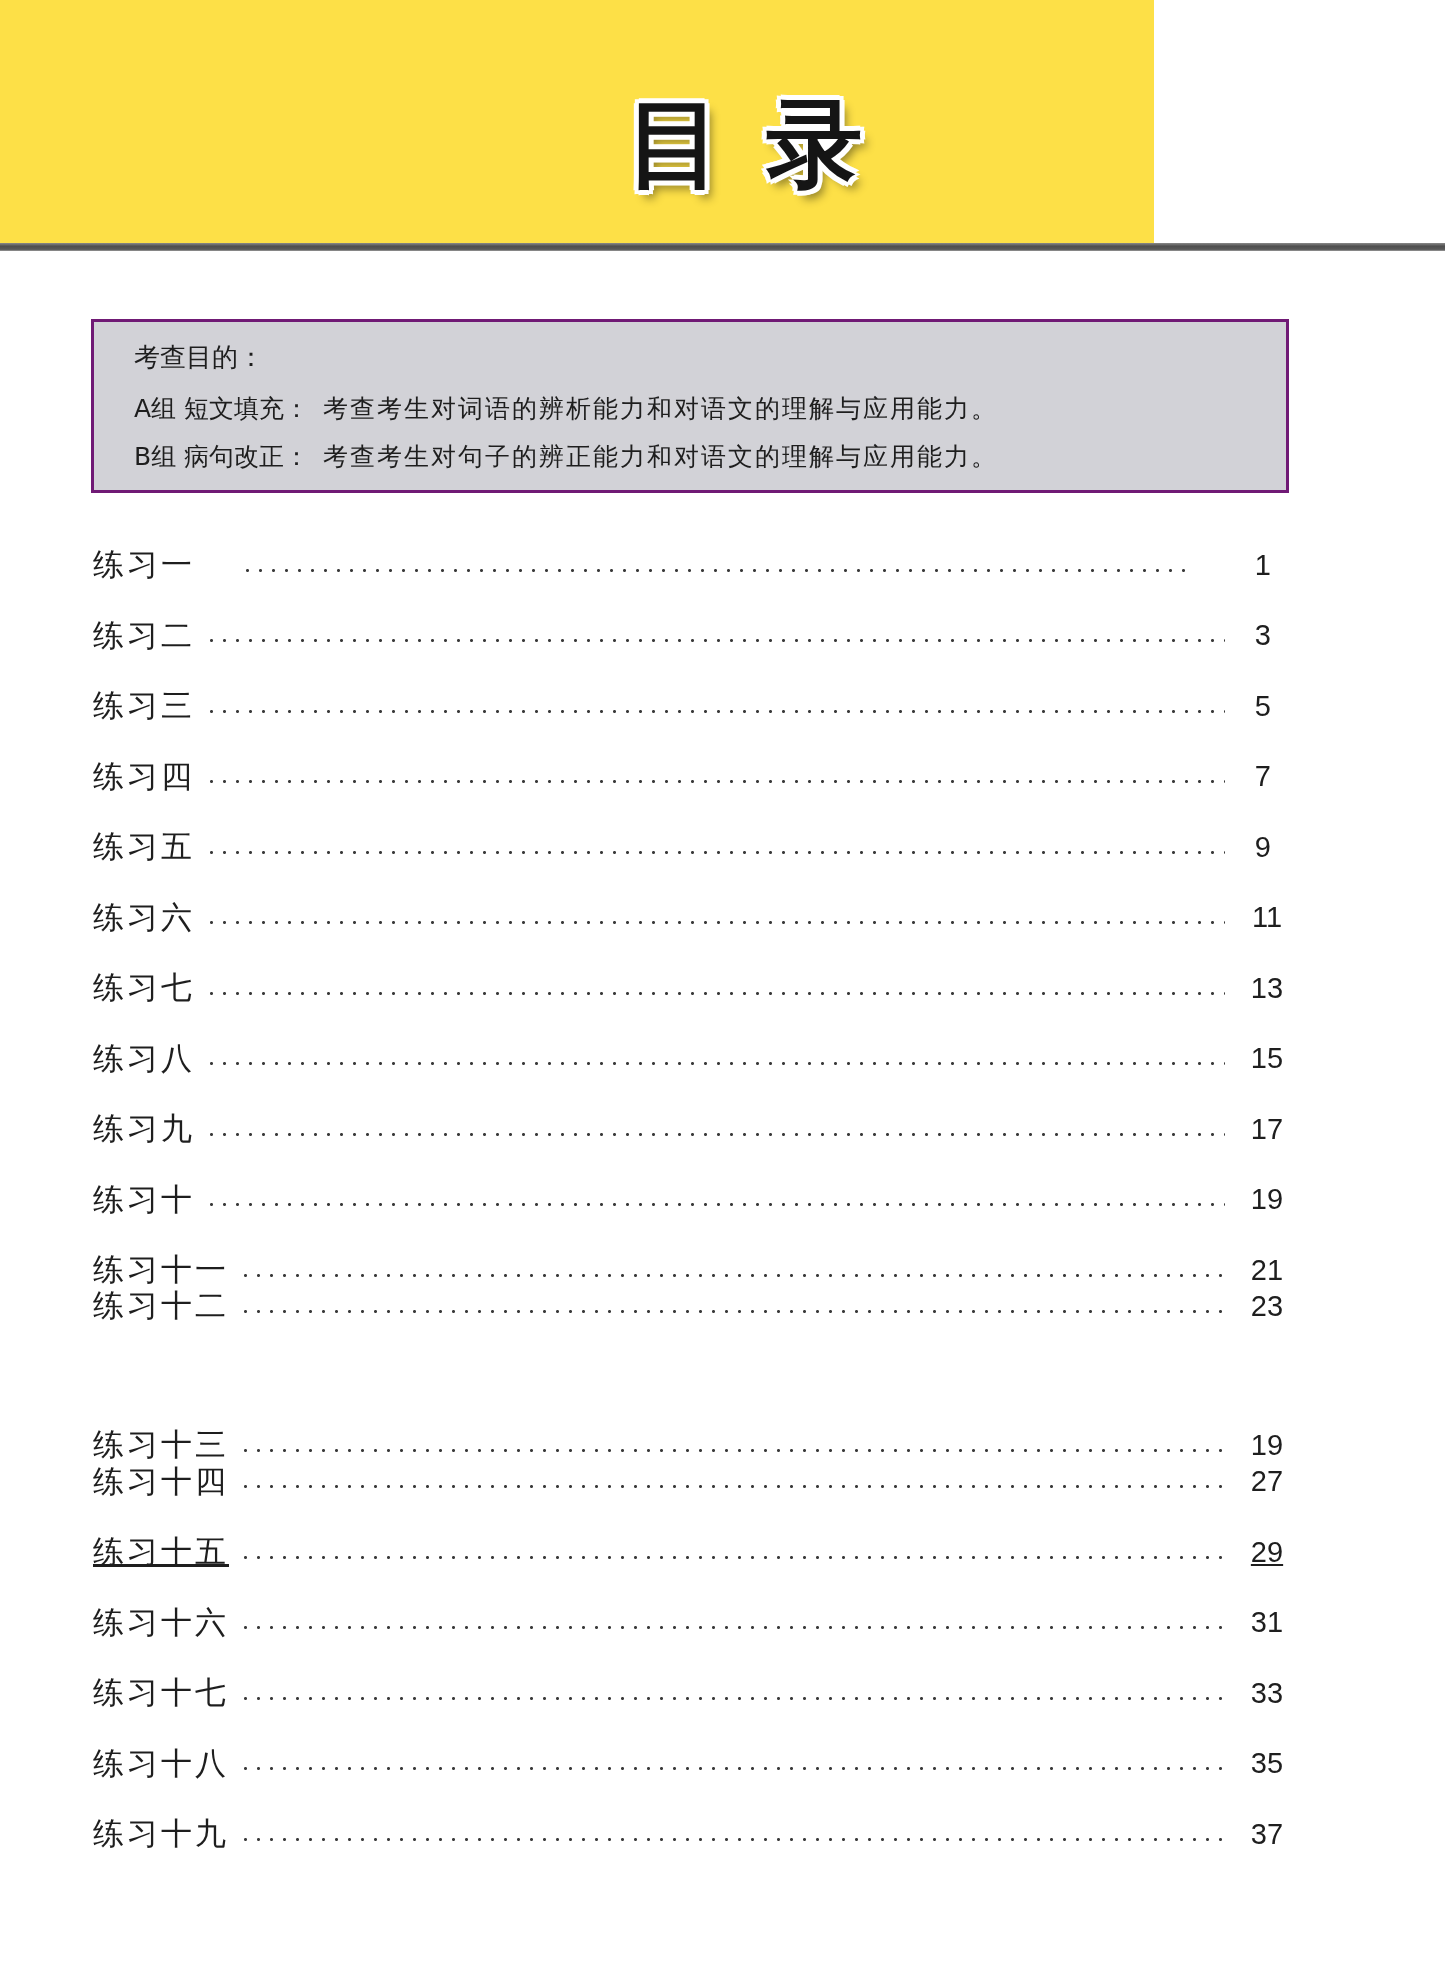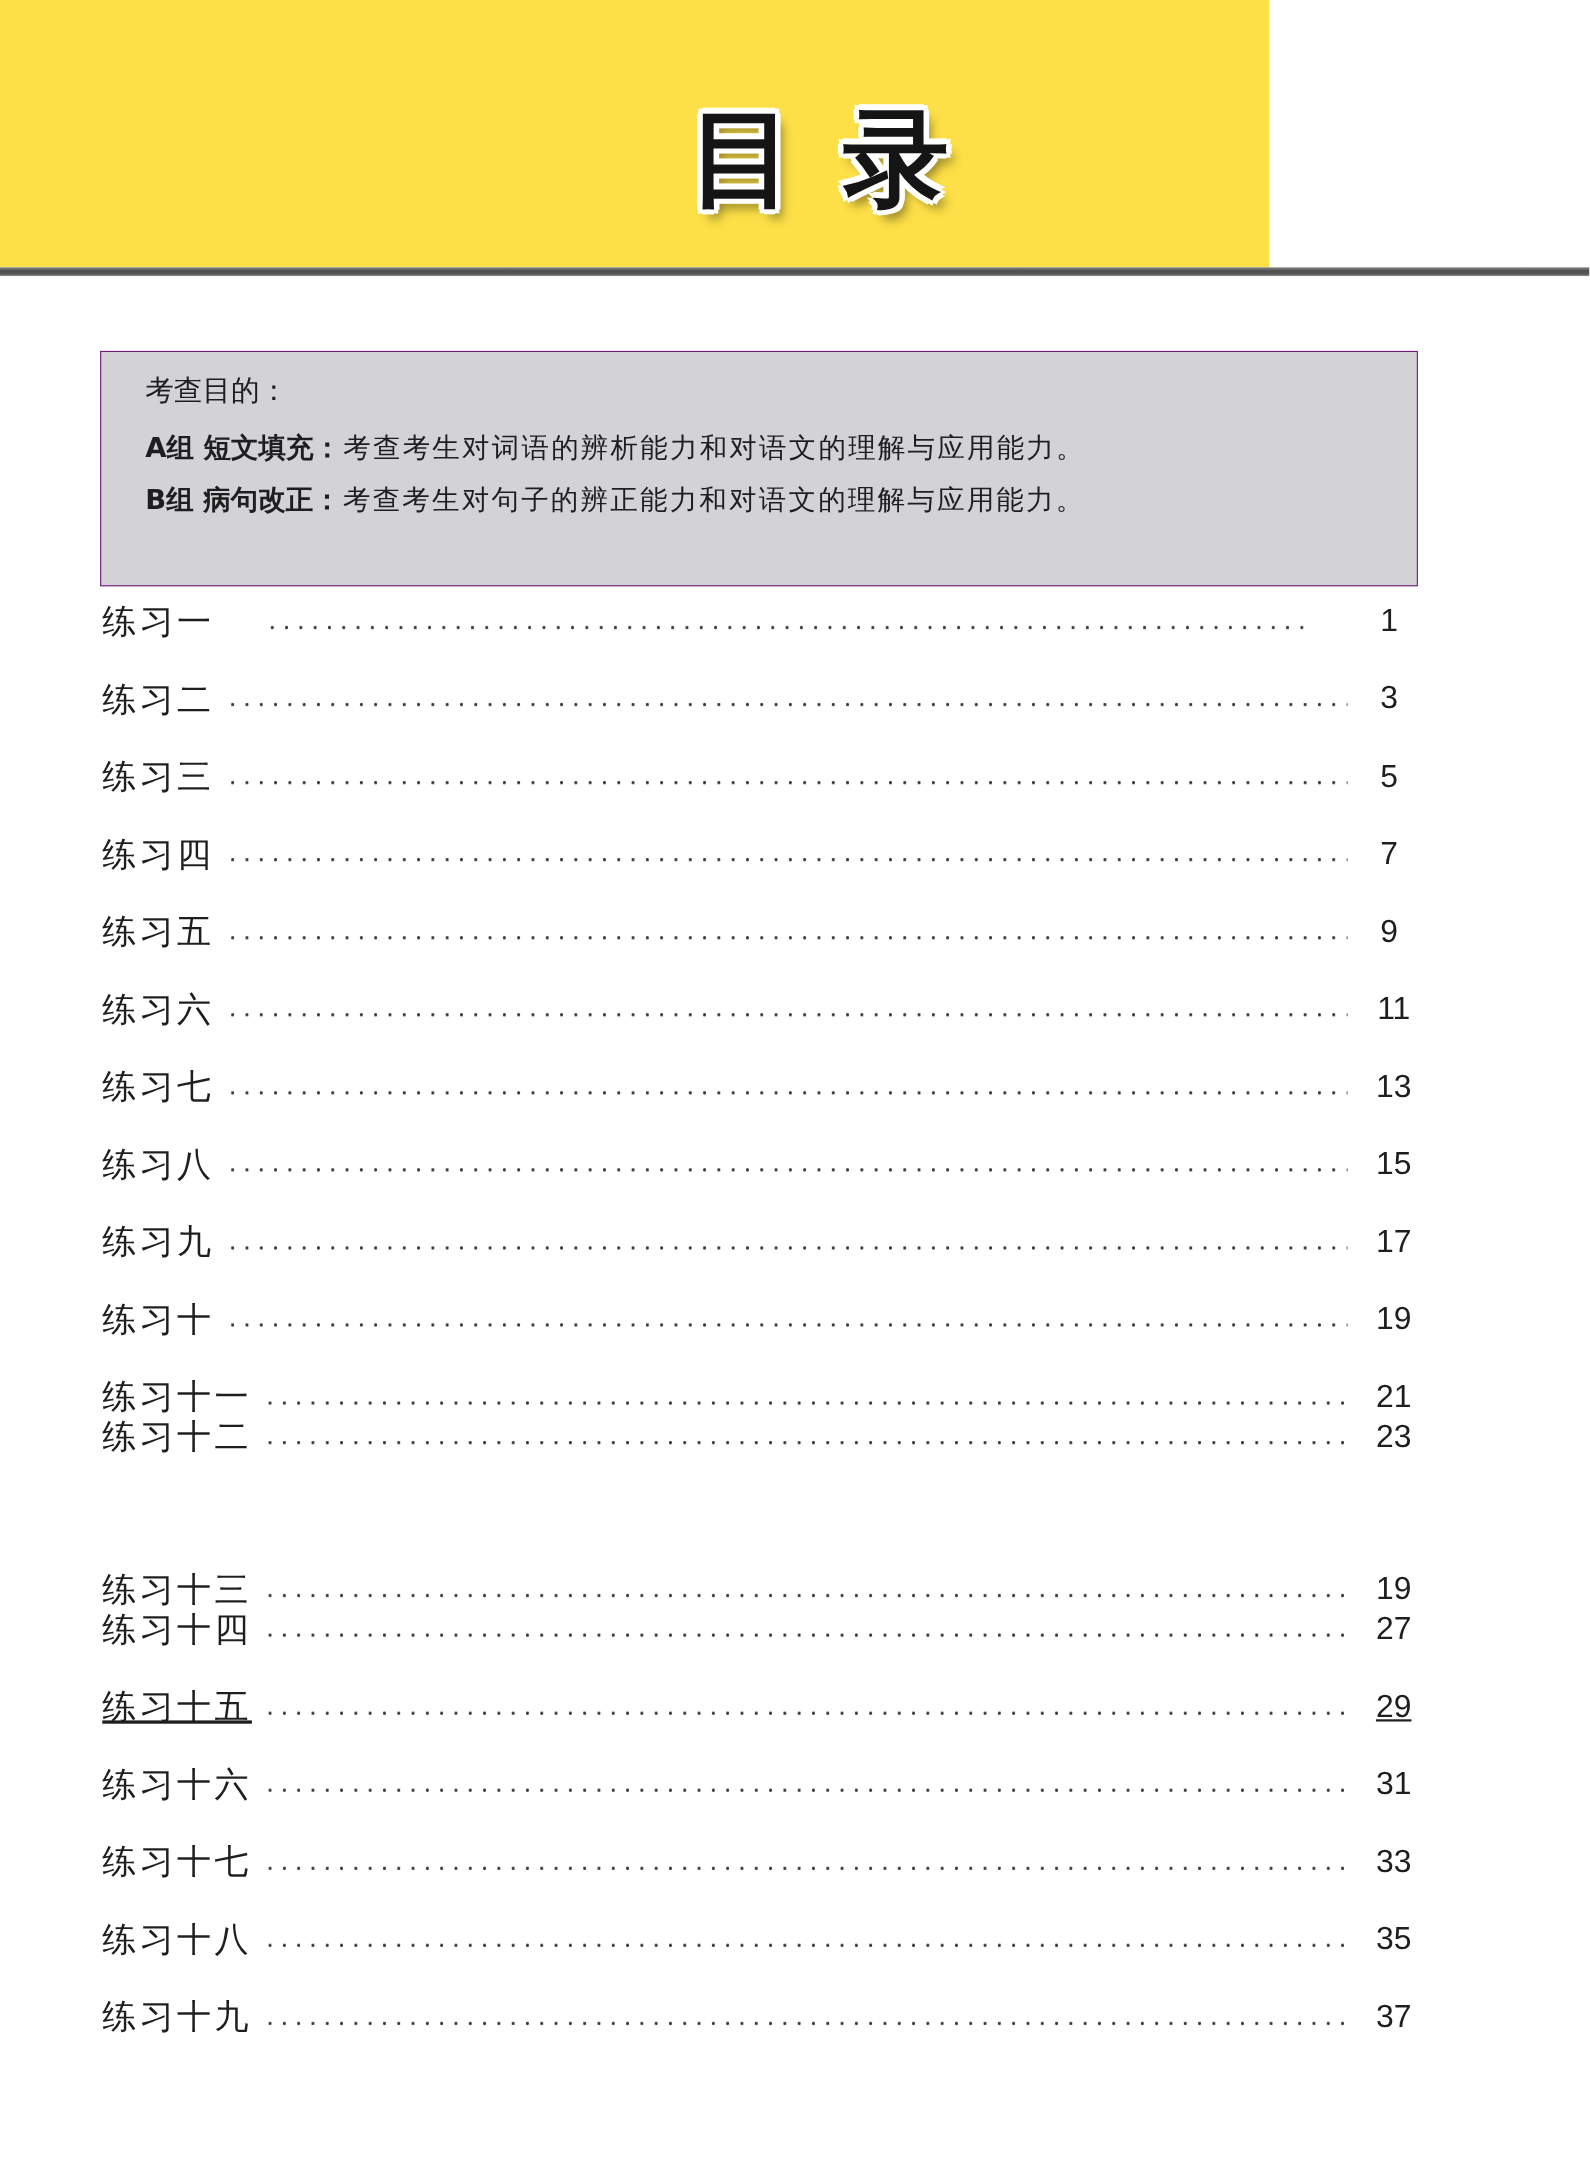--- a/index.html
+++ b/index.html
@@ -20,30 +20,30 @@
     font-family: "DejaVu Serif", "Liberation Serif", serif; font-weight: 900;
     font-size: 96px; letter-spacing: 44px; color: #151515;
     text-shadow:
       -4px -4px 0 #fff, 4px -4px 0 #fff, -4px 4px 0 #fff, 4px 4px 0 #fff,
       0 -5px 0 #fff, 0 5px 0 #fff, -5px 0 0 #fff, 5px 0 0 #fff,
       6px 8px 10px rgba(0,0,0,0.45);
     line-height: 1;
     padding-left: 44px;
   }
   .obj-box {
-    position: absolute; left: 91px; top: 319px; width: 1198px; height: 214px;
-    background: #d2d2d7; border: 1px solid #701a75; box-sizing: border-box;
+    position: absolute; left: 91px; top: 319px; width: 1198px; height: 174px;
+    background: #d2d2d7; border: 3px solid #701a75; box-sizing: border-box;
   }
   .obj-heading {
     position: absolute; left: 40px; top: 18px; font-size: 26px; color: #1e1e1e;
   }
   .obj-line {
     position: absolute; left: 40px; font-size: 25px; white-space: nowrap;
   }
-  .obj-line .lbl { font-weight: bold; margin-right: 2px; }
+  .obj-line .lbl { font-weight: normal; margin-right: 14px; }
   .obj-line .desc { font-family: "DejaVu Serif", "Liberation Serif", serif; letter-spacing: 2px; }
   .toc { position: absolute; left: 93px; top: 540px; width: 1200px; }
   .toc-row {
     position: absolute; left: 0; width: 1200px; height: 50px;
     display: flex; align-items: center;
   }
   .toc-label { font-size: 31px; letter-spacing: 3px; white-space: nowrap; color: #1e1e1e; }
   .toc-leader {
     flex: 1; height: 3px; margin: 10px 16px 0 10px;
     background-image: radial-gradient(circle, #3a3a3a 1.3px, transparent 1.6px);

